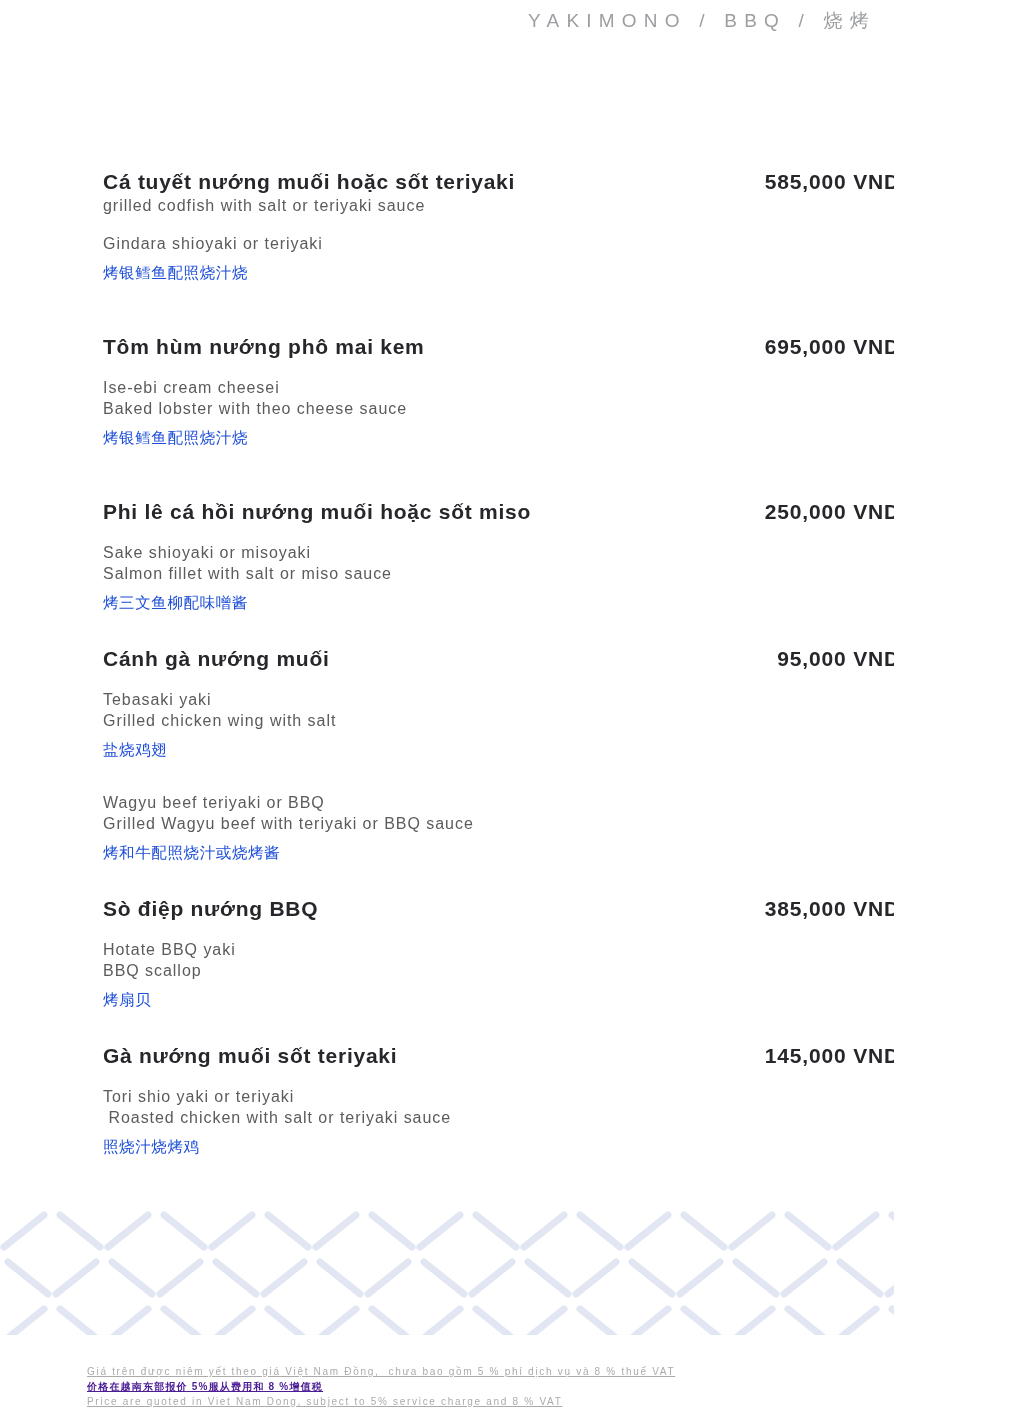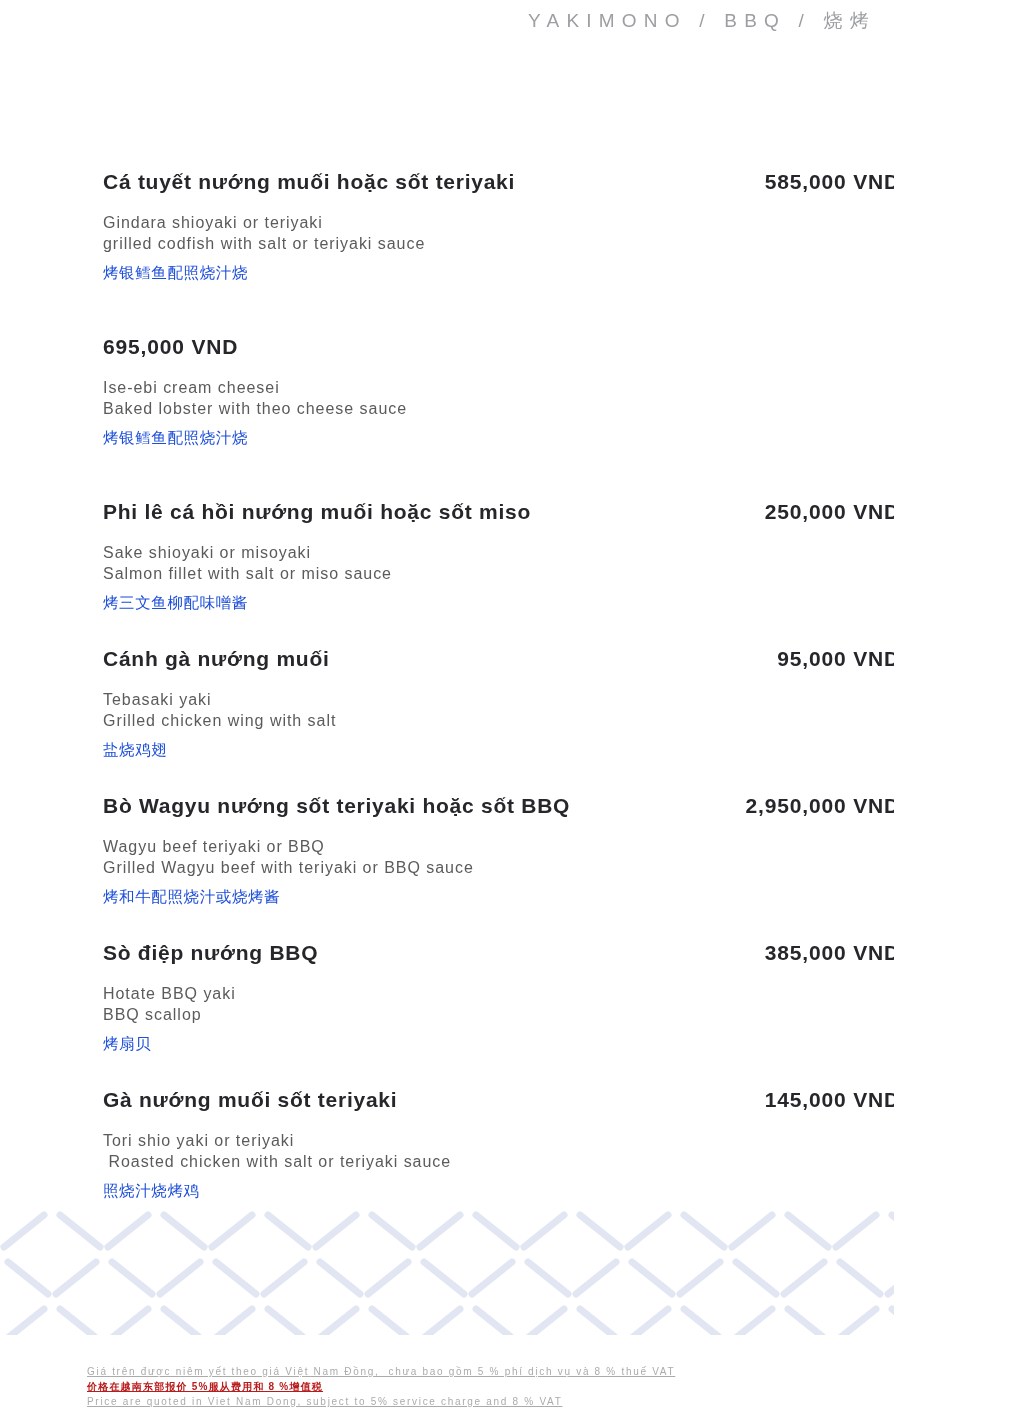--- a/index.html
+++ b/index.html
@@ -97,43 +97,44 @@
     font-size: 10px;
     line-height: 15px;
     letter-spacing: 0.17em;
     color: #ababab;
     white-space: pre-wrap;
     text-decoration: underline;
   }
   .footer-line.zh {
     font-weight: 700;
     letter-spacing: 0.12em;
-    color: #b91c1c;
+    color: #4c1d95;
   }
 </style>
 </head>
 <body>
 
 <div class="page">
 
   <div class="header">YAKIMONO / BBQ / 烧烤</div>
 
   <main class="menu" id="menu-items">
     <section class="menu-item">
       <div class="item-row">
         <h2 class="item-name">Cá tuyết nướng muối hoặc sốt teriyaki</h2>
         <div class="item-price">585,000 VND</div>
       </div>
+      <p class="item-desc">grilled codfish with salt or teriyaki sauce</p>
       <p class="item-desc first">Gindara shioyaki or teriyaki</p>
-      <p class="item-desc">grilled codfish with salt or teriyaki sauce</p>
       <p class="item-zh">烤银鳕鱼配照烧汁烧</p>
     </section>
 
     <section class="menu-item">
       <div class="item-row">
+        <h2 class="item-name">Tôm hùm nướng phô mai kem</h2>
         <div class="item-price">695,000 VND</div>
       </div>
       <p class="item-desc first">Ise-ebi cream cheesei</p>
       <p class="item-desc">Baked lobster with theo cheese sauce</p>
       <p class="item-zh">烤银鳕鱼配照烧汁烧</p>
     </section>
 
     <section class="menu-item">
       <div class="item-row">
         <h2 class="item-name">Phi lê cá hồi nướng muối hoặc sốt miso</h2>
@@ -148,24 +149,20 @@
       <div class="item-row">
         <h2 class="item-name">Cánh gà nướng muối</h2>
         <div class="item-price">95,000 VND</div>
       </div>
       <p class="item-desc first">Tebasaki yaki</p>
       <p class="item-desc">Grilled chicken wing with salt</p>
       <p class="item-zh">盐烧鸡翅</p>
     </section>
 
     <section class="menu-item">
-      <div class="item-row">
-        <h2 class="item-name">Bò Wagyu nướng sốt teriyaki hoặc sốt BBQ</h2>
-        <div class="item-price">2,950,000 VND</div>
-      </div>
       <p class="item-desc first">Wagyu beef teriyaki or BBQ</p>
       <p class="item-desc">Grilled Wagyu beef with teriyaki or BBQ sauce</p>
       <p class="item-zh">烤和牛配照烧汁或烧烤酱</p>
     </section>
 
     <section class="menu-item">
       <div class="item-row">
         <h2 class="item-name">Sò điệp nướng BBQ</h2>
         <div class="item-price">385,000 VND</div>
       </div>

